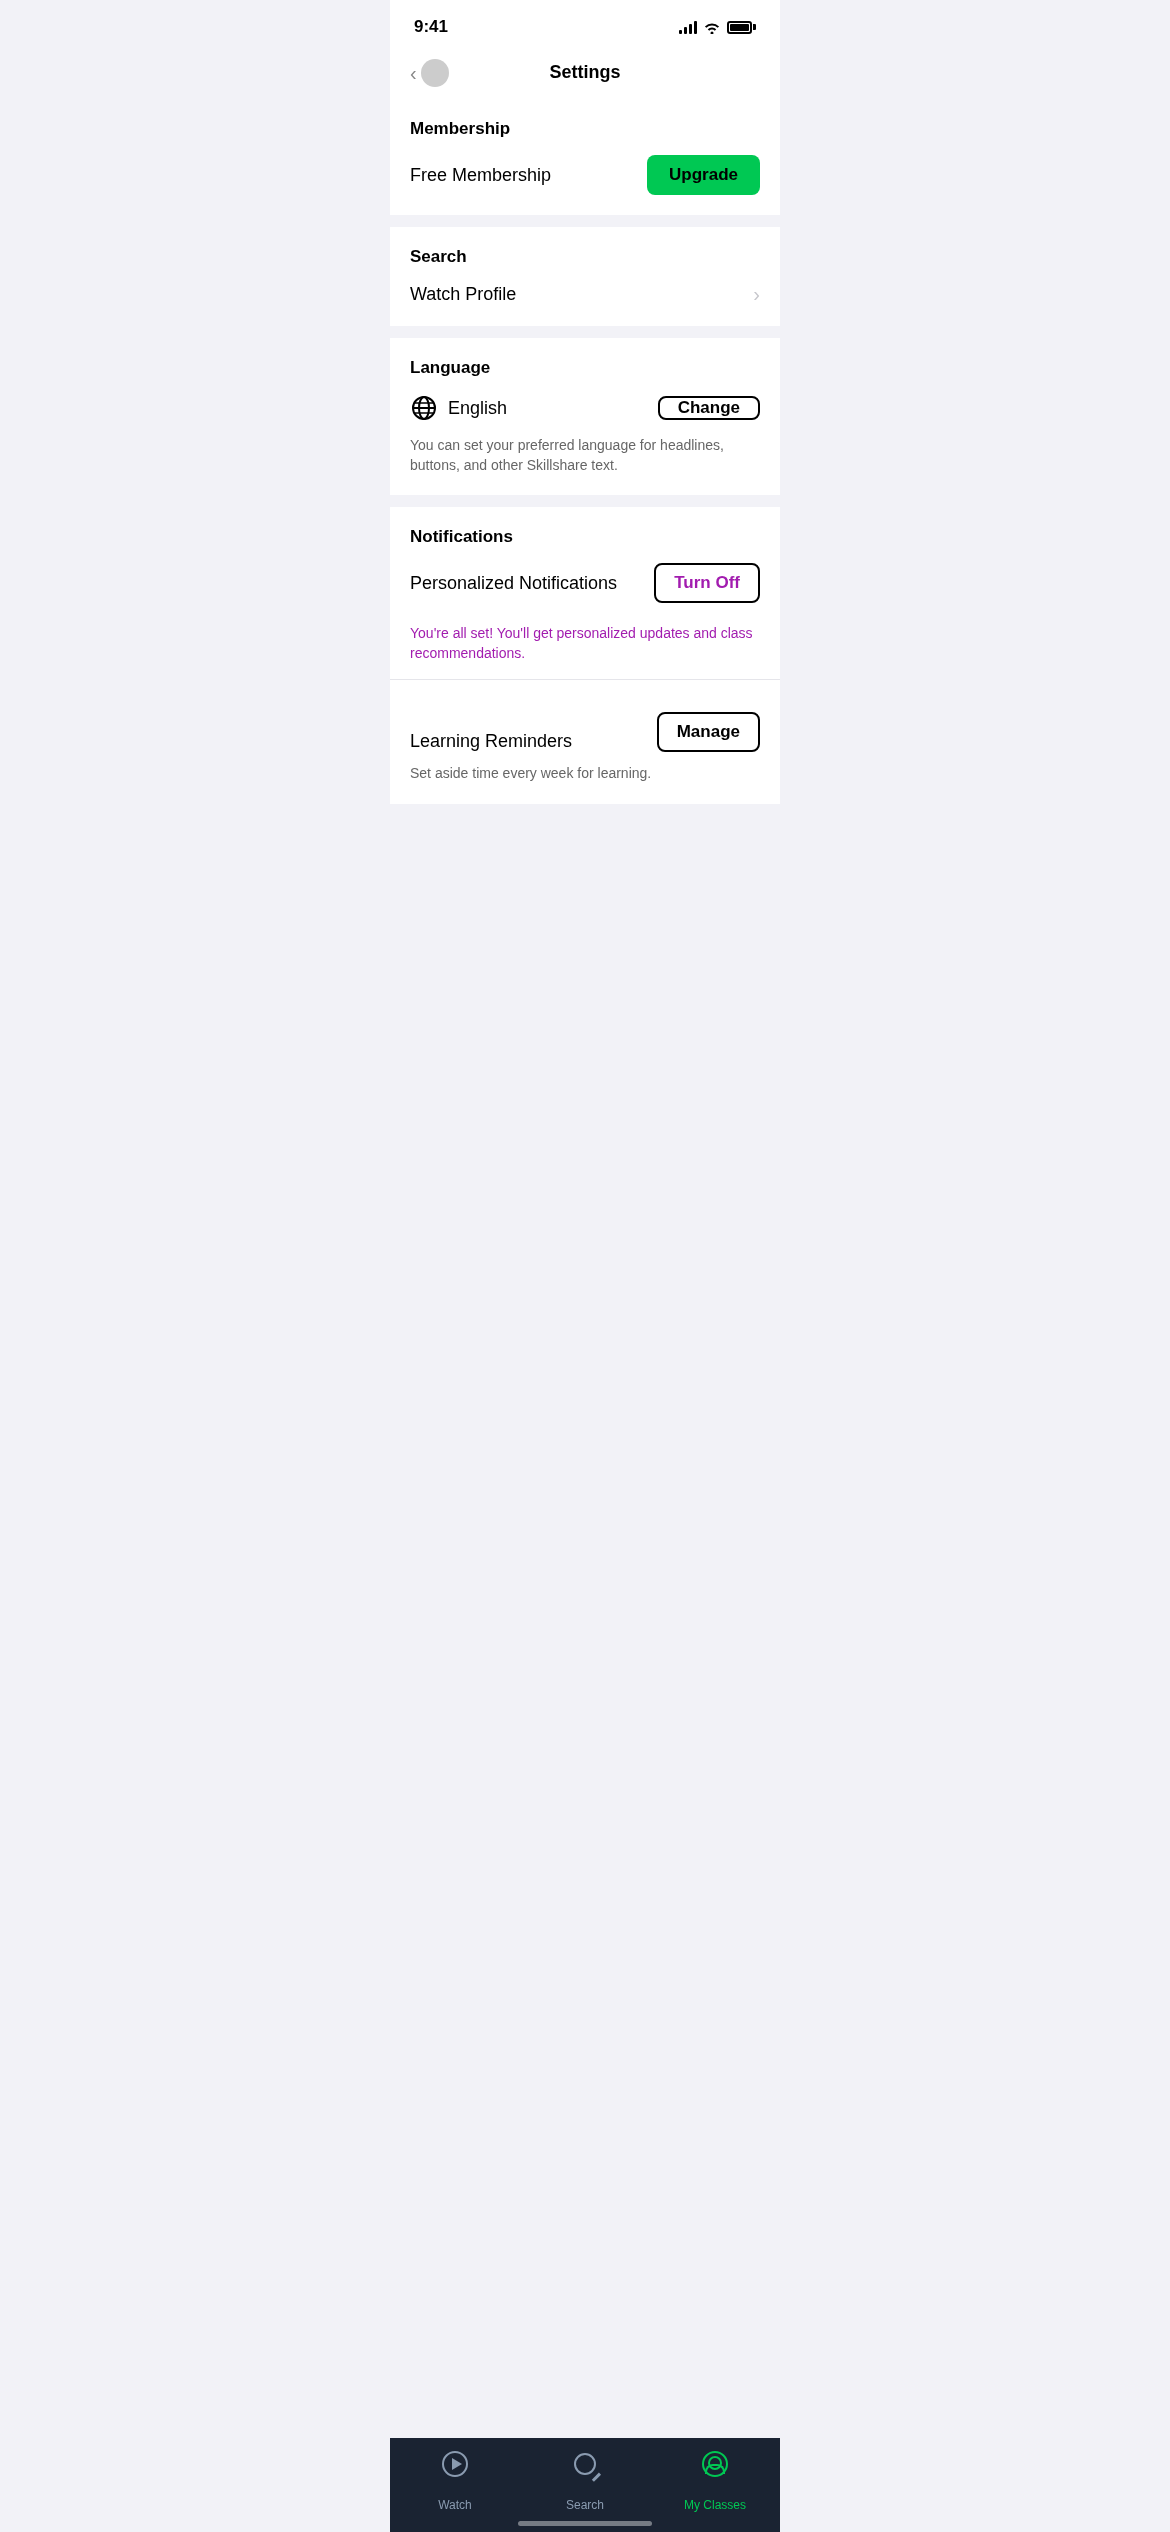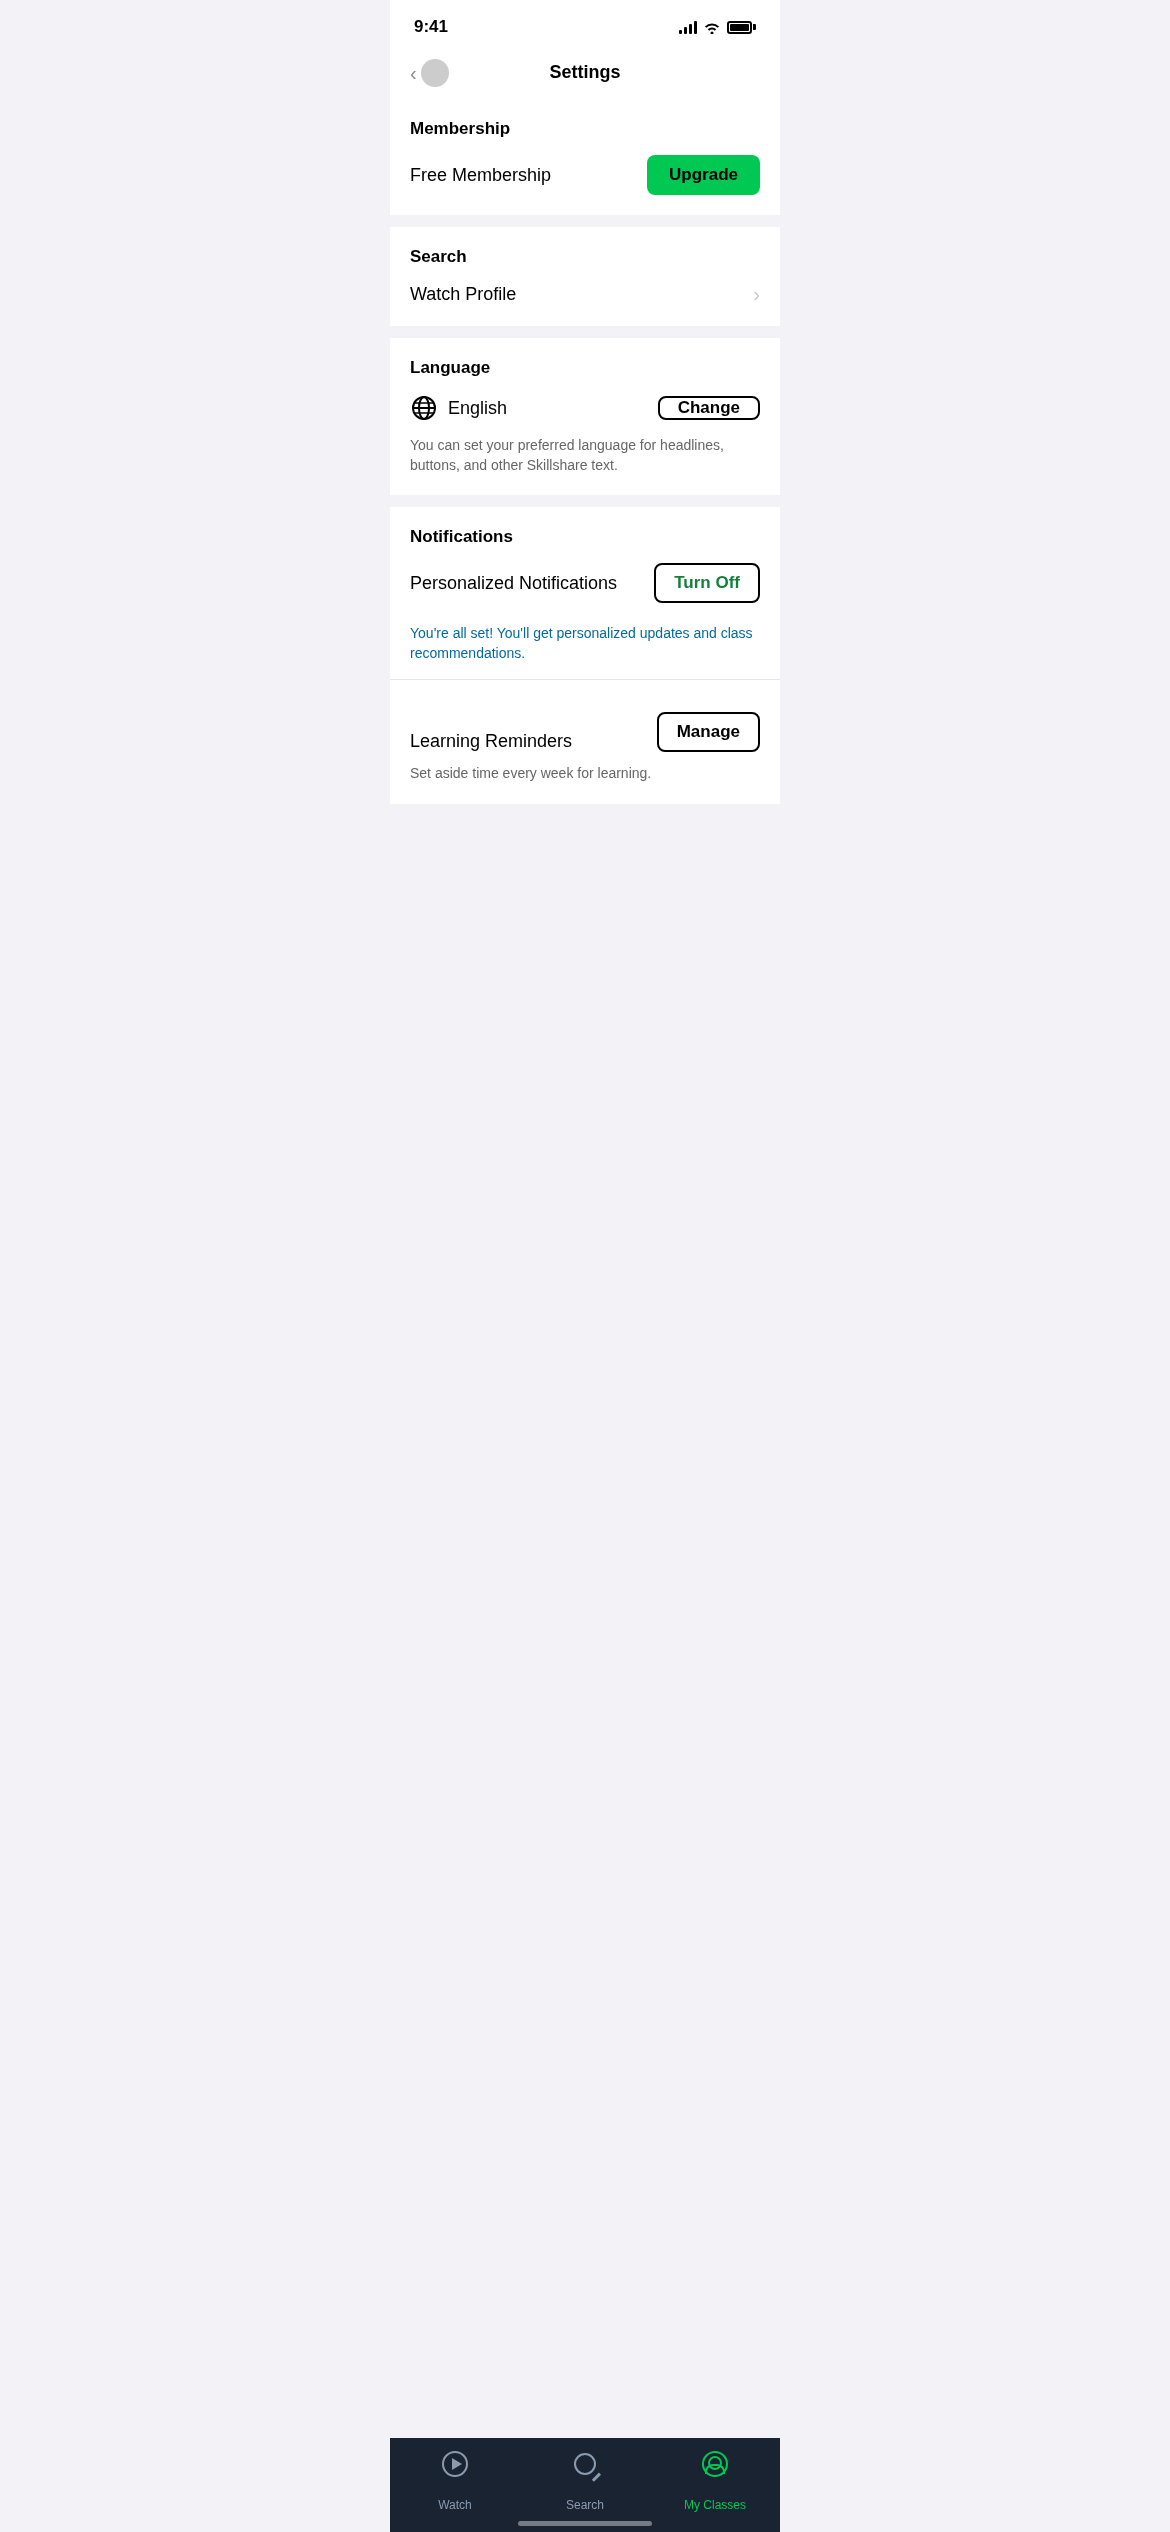--- a/index.html
+++ b/index.html
@@ -241,32 +241,32 @@
       margin-bottom: 14px;
     }
 
     .notif-label {
       font-size: 18px;
       color: #000;
     }
 
     .turn-off-btn {
       background: #fff;
-      color: #15803d;
+      color: #a21caf;
       font-size: 17px;
       font-weight: 700;
       padding: 8px 18px;
       border: 2px solid #000;
       border-radius: 8px;
       cursor: pointer;
     }
 
     .notif-desc {
       font-size: 14px;
-      color: #0369a1;
+      color: #a21caf;
       line-height: 1.4;
       margin-bottom: 16px;
       margin-top: 21px;
     }
 
     .reminders-row {
       display: flex;
       align-items: flex-end;
       justify-content: space-between;
       padding-top: 16px;

